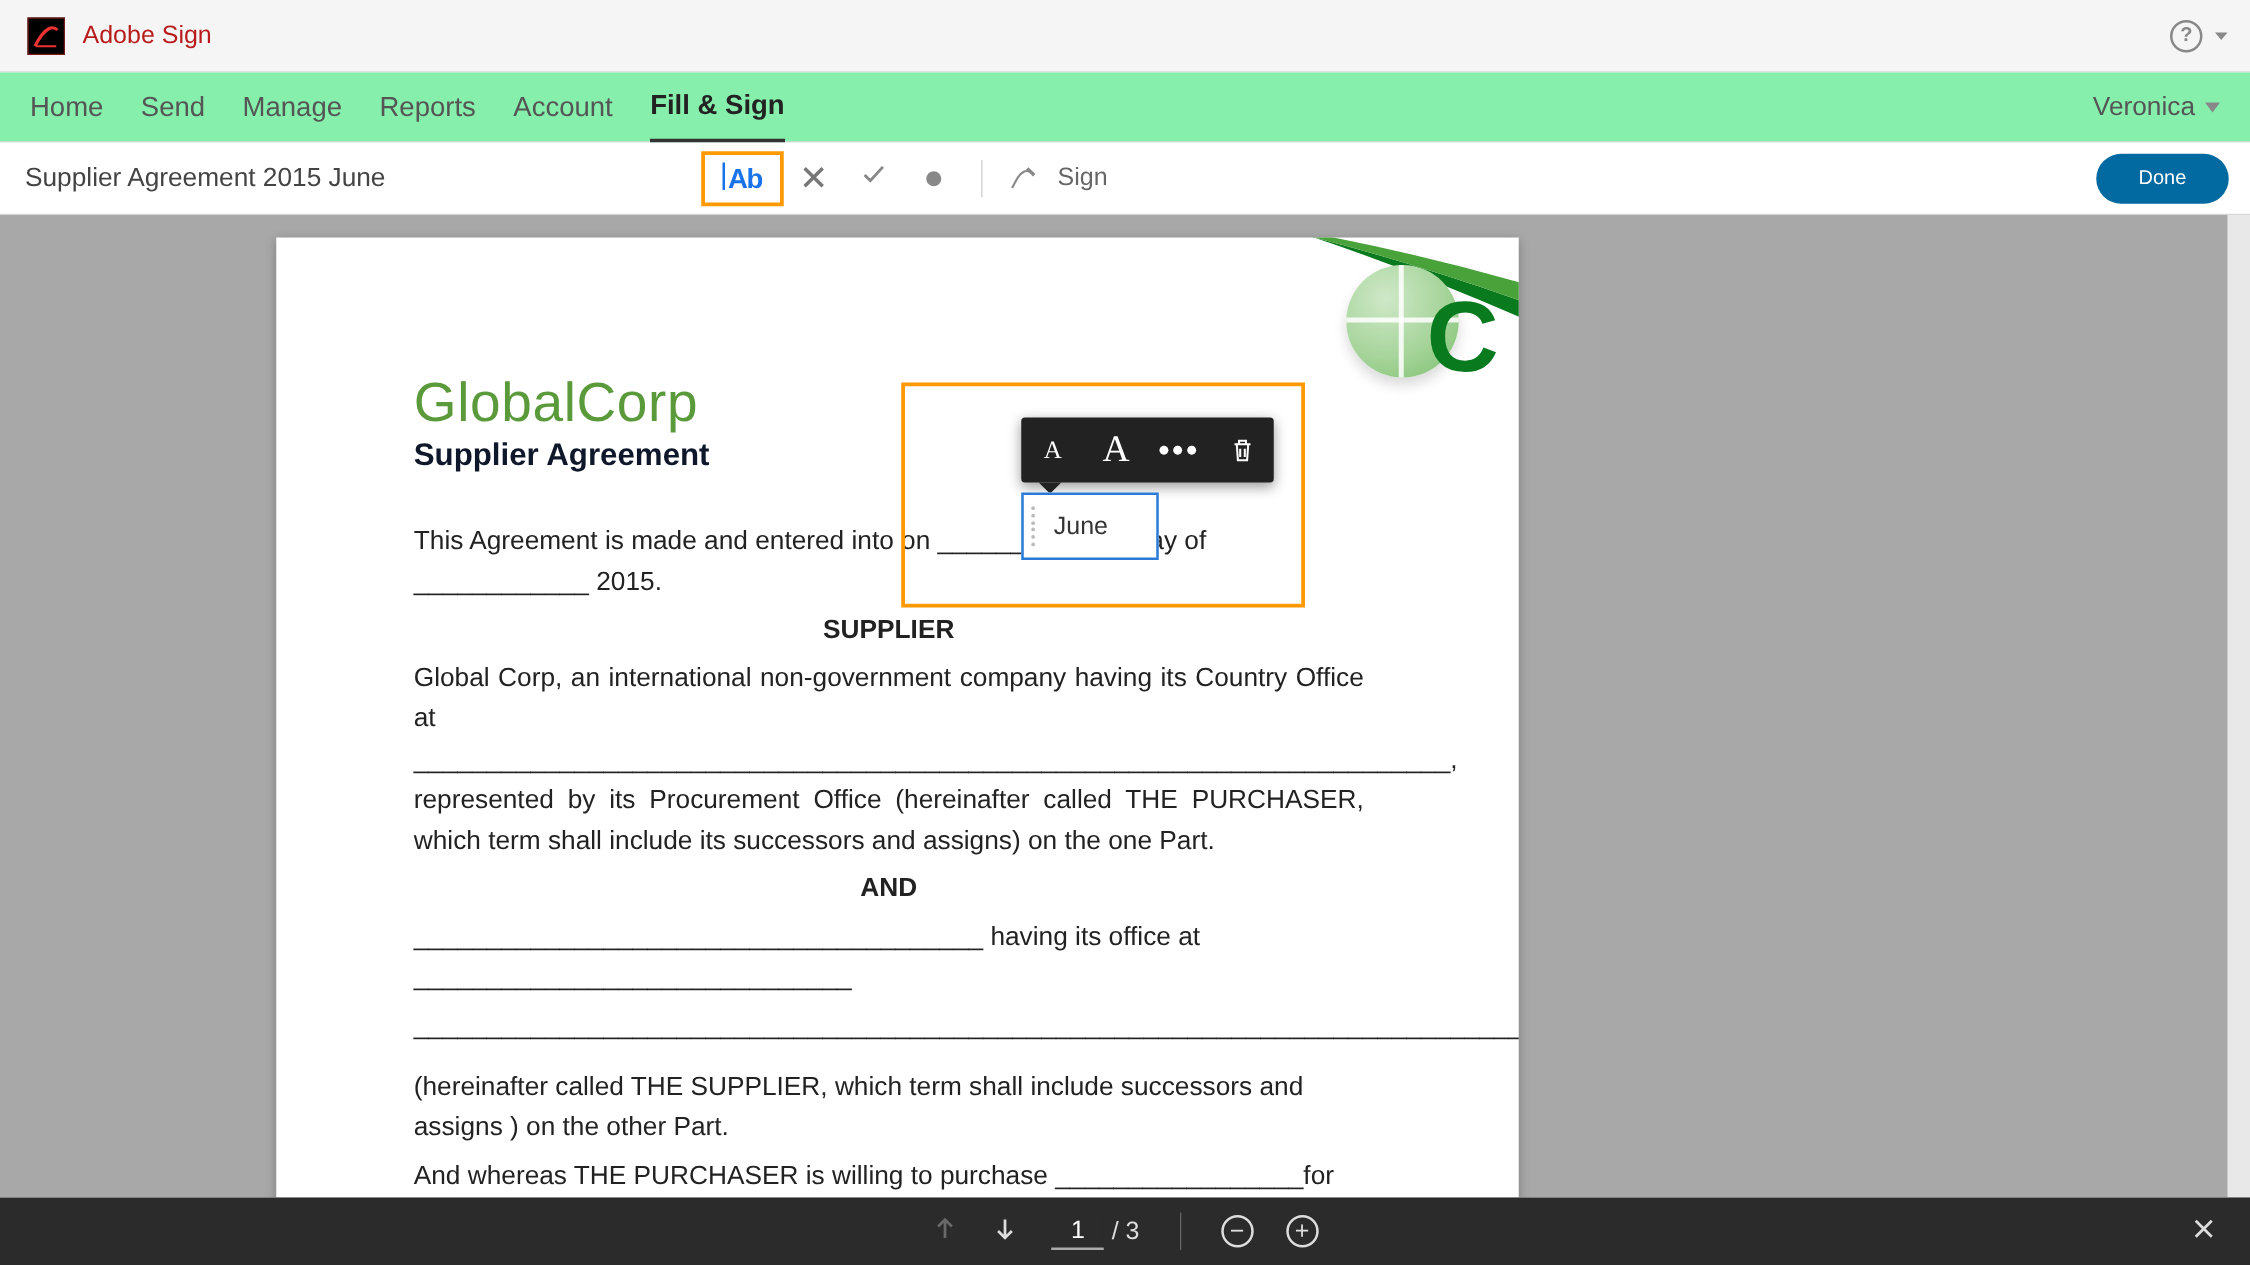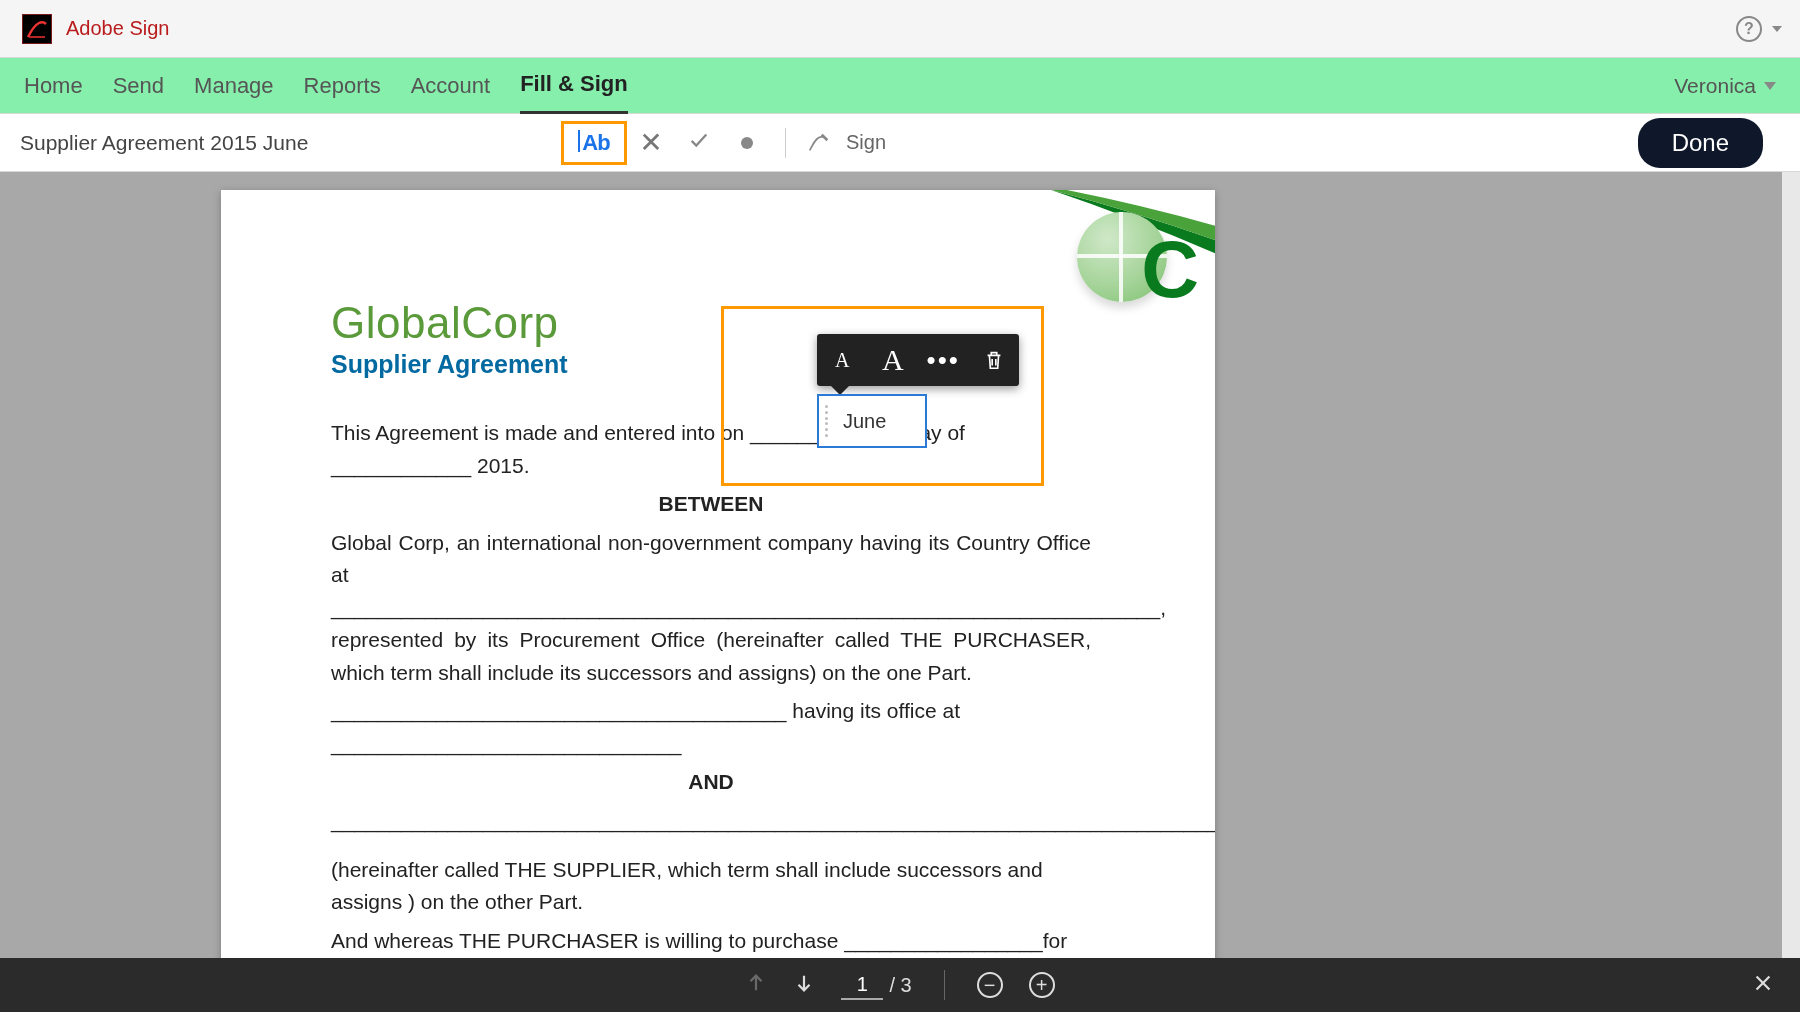--- a/index.html
+++ b/index.html
@@ -24,38 +24,38 @@
 .tool-group{position:absolute;left:561px;display:flex;align-items:center;gap:0}
 .tool-btn{width:48px;height:42px;display:flex;align-items:center;justify-content:center;cursor:pointer;color:#777;font-size:24px}
 .tool-btn.text-tool{border:3px solid #ff9900;color:#1a73e8;font-weight:600;font-size:22px;width:66px;height:44px;letter-spacing:-1px}
 .tool-btn.text-tool .cursor-bar{display:inline-block;width:2px;height:22px;background:#1a73e8;margin-right:2px;vertical-align:middle;position:relative;top:-2px}
 .tool-btn .x-mark{font-size:28px;font-weight:300}
 .tool-btn .check-mark svg{width:22px;height:22px;stroke:#888;stroke-width:2.5;fill:none}
 .tool-btn .dot{width:12px;height:12px;border-radius:50%;background:#888}
 .tool-sep{width:1px;height:30px;background:#ccc;margin:0 14px}
 .sign-tool{display:flex;align-items:center;gap:14px;cursor:pointer;color:#666;font-size:20px;margin-left:6px}
 .sign-tool svg{width:26px;height:26px;stroke:#888;fill:none;stroke-width:1.8}
-.done-btn{position:absolute;right:37px;background:#0f172a;color:#fff;border:none;border-radius:22px;padding:11px 34px;font-size:24px;cursor:pointer}
+.done-btn{position:absolute;right:17px;background:#0369a1;color:#fff;border:none;border-radius:22px;padding:11px 34px;font-size:16px;cursor:pointer}
 
 .canvas-area{position:absolute;top:172px;left:0;right:0;bottom:54px;background:#a8a8a8;overflow:hidden}
 .canvas-scroll-track{position:absolute;right:0;top:0;width:18px;height:100%;background:#e8e8e8}
 .page{position:absolute;left:221px;top:18px;width:994px;height:800px;background:#fff;box-shadow:0 2px 8px rgba(0,0,0,.25);overflow:hidden}
 
 .swoosh{position:absolute;top:-120px;right:-80px;width:900px;height:320px}
 .swoosh svg{width:100%;height:100%}
 .gc-logo{position:absolute;top:22px;right:40px;width:98px;height:98px}
 .gc-globe{width:90px;height:90px;border-radius:50%;background:radial-gradient(circle at 35% 30%,#cfe8c8 0%,#a6d49a 55%,#7bbf6e 100%);position:relative;box-shadow:0 6px 10px rgba(0,0,0,.15)}
 .gc-globe::before,.gc-globe::after{content:"";position:absolute;background:#fff;opacity:.85}
 .gc-globe::before{left:42px;top:0;width:4px;height:90px}
 .gc-globe::after{left:0;top:42px;width:90px;height:4px}
 .gc-c{position:absolute;right:-24px;top:12px;font-size:80px;font-weight:800;color:#0a7a1f;font-family:Arial,sans-serif}
 
 .doc-body{position:absolute;left:110px;top:108px;width:760px;color:#222;font-family:"Segoe UI",sans-serif}
 .corp-title{font-size:44px;color:#5a9a3a;font-weight:400;letter-spacing:.5px;margin-bottom:2px}
-.sub-title{font-size:25px;font-weight:700;color:#0369a1;margin-bottom:38px}
+.sub-title{font-size:25px;font-weight:700;color:#0f172a;margin-bottom:38px}
 .line{font-size:21px;line-height:1.55;margin-bottom:6px;color:#222}
 .center{text-align:center;font-weight:700;margin:6px 0}
 .justify{text-align:justify}
 
 .hl-box-big{position:absolute;left:500px;top:116px;width:323px;height:180px;border:3px solid #ff9900;pointer-events:none}
 
 .field-toolbar{position:absolute;left:596px;top:144px;width:202px;height:52px;background:#222;border-radius:3px;display:flex;align-items:center;justify-content:space-around;color:#fff;box-shadow:0 3px 10px rgba(0,0,0,.4)}
 .field-toolbar::after{content:"";position:absolute;left:14px;bottom:-9px;width:0;height:0;border-left:9px solid transparent;border-right:9px solid transparent;border-top:9px solid #222}
 .ft-btn{cursor:pointer;display:flex;align-items:center;justify-content:center;width:40px;height:40px}
 .ft-btn.small-a{font-size:20px;font-family:"Times New Roman",serif}
@@ -149,24 +149,24 @@
     </div>
     <div class="gc-logo">
       <div class="gc-globe"></div>
       <div class="gc-c">C</div>
     </div>
 
     <div class="doc-body">
       <div class="corp-title">GlobalCorp</div>
       <div class="sub-title">Supplier Agreement</div>
       <div class="line">This Agreement is made and entered into on _____________ day of ____________ 2015.</div>
-      <div class="line center">BETWEEN</div>
+      <div class="line center">SUPPLIER</div>
       <div class="line justify">Global   Corp,   an   international   non-government   company   having   its   Country   Office   at _______________________________________________________________________, represented by its Procurement Office (hereinafter called THE PURCHASER, which term shall include its successors and assigns) on the one Part.</div>
+      <div class="line center">AND</div>
       <div class="line">_______________________________________ having its office at ______________________________</div>
-      <div class="line center">AND</div>
       <div class="line">________________________________________________________________________________________</div>
       <div class="line" style="margin-top:16px">(hereinafter called THE SUPPLIER, which term shall include successors and assigns ) on the other Part.</div>
       <div class="line">And whereas THE PURCHASER is willing to purchase _________________for the purposes mentioned</div>
     </div>
 
     <div class="hl-box-big"></div>
 
     <div class="field-toolbar">
       <div class="ft-btn small-a">A</div>
       <div class="ft-btn big-a">A</div>

